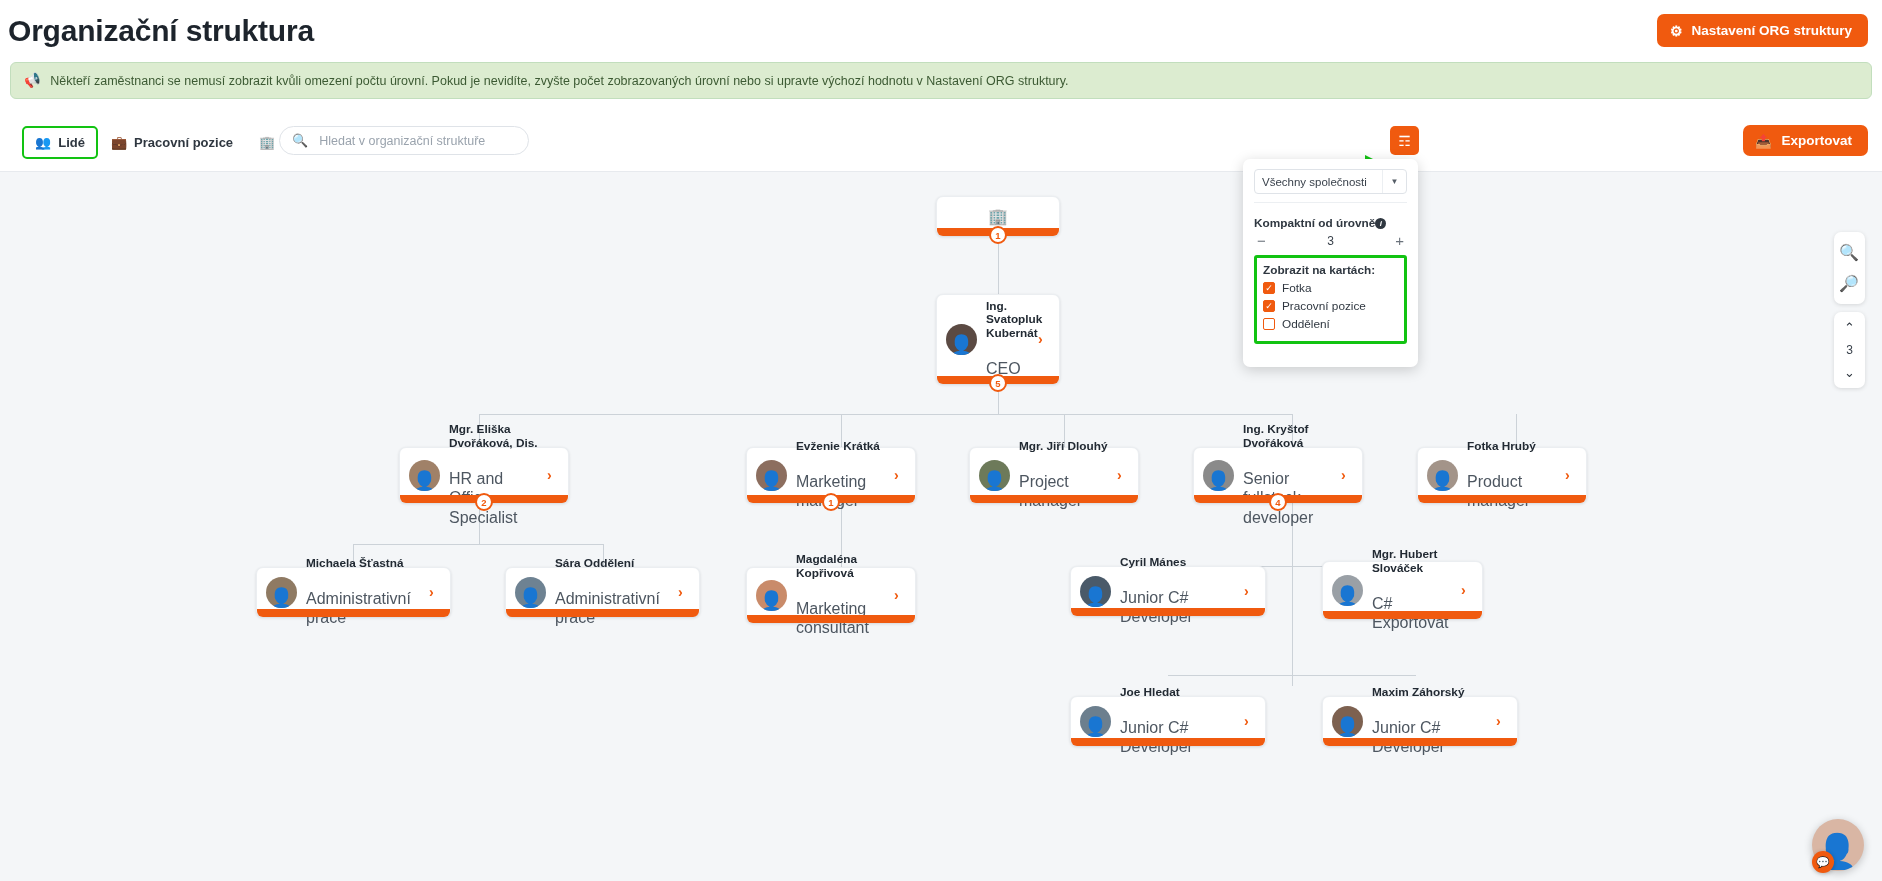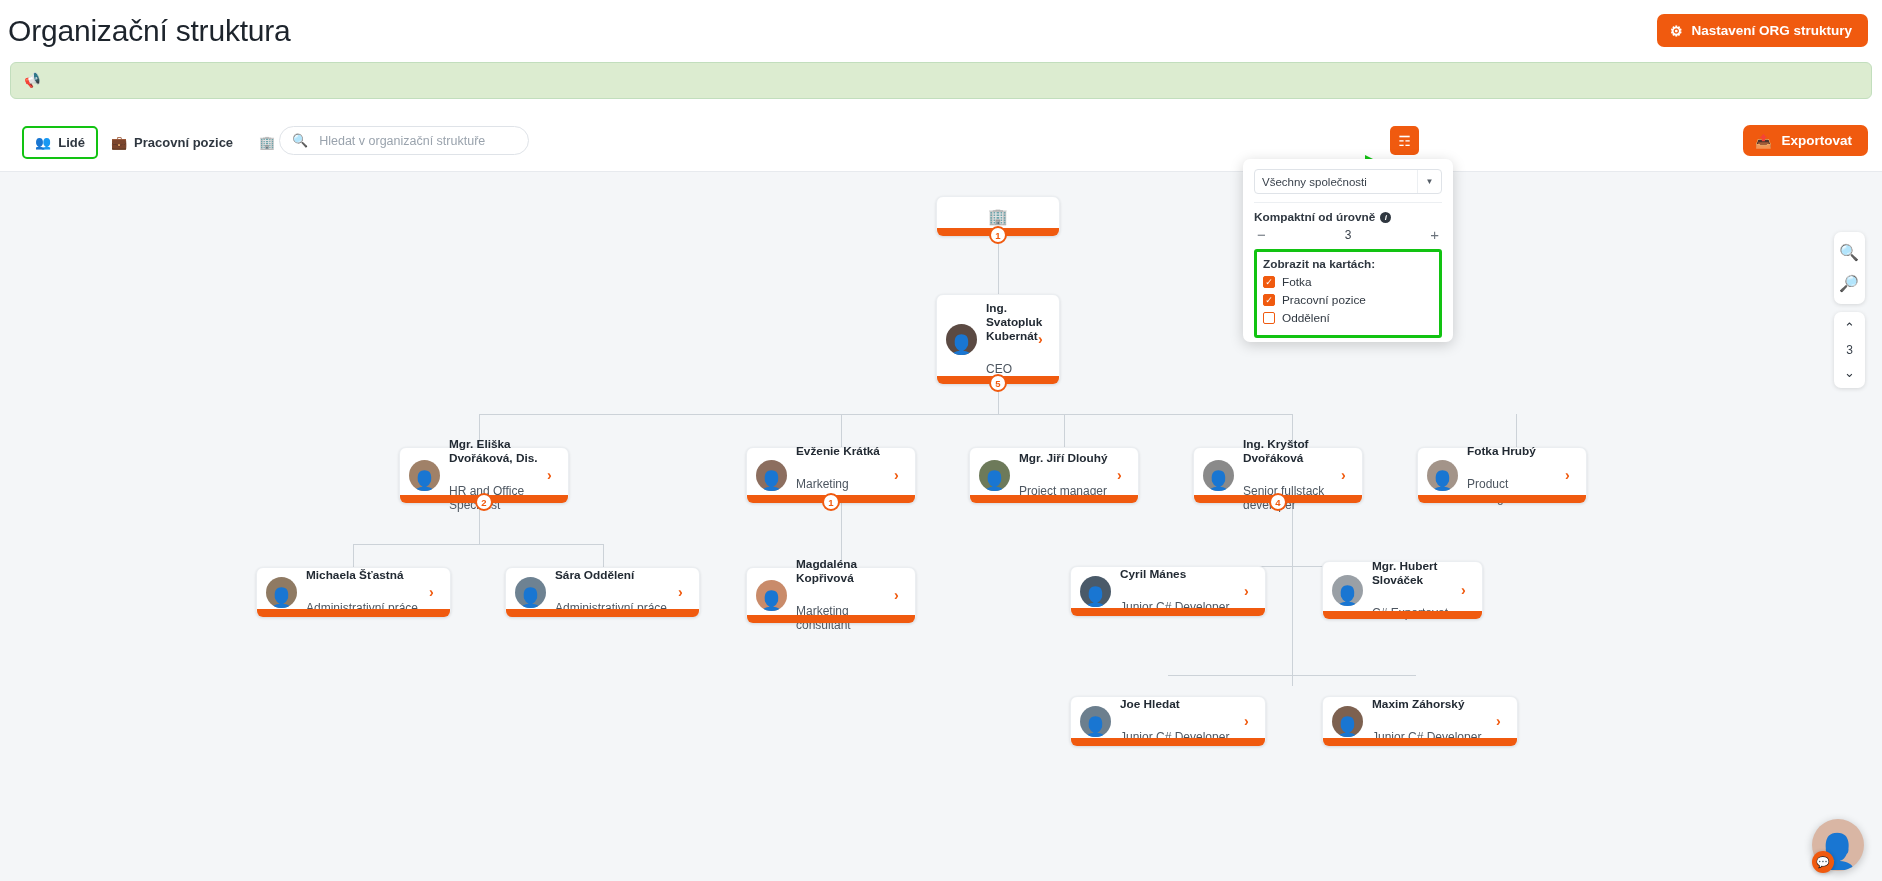--- a/index.html
+++ b/index.html
@@ -14,21 +14,21 @@
   }
   #app { position: relative; width: 1882px; height: 881px; }
 
   
   .page-header {
     position: absolute; top: 0; left: 0; width: 1882px; height: 62px;
     background: #ffffff;
   }
   .page-title {
     position: absolute; left: 8px; top: 14px;
-    font-size: 30px; font-weight: 400; color: #1d242c; letter-spacing: -0.2px;
+    font-size: 30px; font-weight: 700; color: #1d242c; letter-spacing: -0.2px;
   }
   .btn-settings {
     position: absolute; right: 14px; top: 14px;
     background: #f05a0f; color: #fff; border: none; border-radius: 7px;
     height: 33px; padding: 0 16px 0 13px;
     font-size: 13.5px; font-weight: 600; font-family: inherit;
     display: flex; align-items: center; gap: 9px; cursor: pointer;
     white-space: nowrap;
   }
   .btn-settings .gear { font-size: 14px; line-height: 1; }
@@ -90,39 +90,39 @@
   .btn-export {
     position: absolute; right: 14px; top: 125px;
     background: #f05a0f; color: #fff; border: none; border-radius: 7px;
     height: 31px; padding: 0 16px 0 13px; font-size: 13.5px; font-weight: 600;
     font-family: inherit; display: flex; align-items: center; gap: 9px; cursor: pointer;
     white-space: nowrap;
   }
 
   
   .settings-panel {
-    position: absolute; left: 1243px; top: 159px; width: 210px;
+    position: absolute; left: 1243px; top: 159px; width: 175px;
     background: #fff; border-radius: 7px;
-    box-shadow: 0 3px 14px rgba(0,0,0,0.18); padding: 10px 11px 4px 11px;
+    box-shadow: 0 3px 14px rgba(0,0,0,0.18); padding: 10px 11px 23px 11px;
     z-index: 40;
   }
   .company-select {
     width: 100%; height: 25px; border: 1px solid #dfe3e8; border-radius: 4px;
     background: #fff; display: flex; align-items: center; justify-content: space-between;
     font-size: 11.5px; color: #3a424c; padding-left: 7px; cursor: pointer;
   }
   .company-select .caret-box {
     width: 24px; height: 23px; border-left: 1px solid #eceff2;
     display: flex; align-items: center; justify-content: center;
     font-size: 8px; color: #555d66;
   }
   .panel-divider { height: 1px; background: #eceff2; margin: 8px 0 0 0; }
   .compact-label {
     font-size: 11.8px; font-weight: 700; color: #2f3740;
-    margin-top: 7px; display: flex; align-items: center; gap: 5px;
+    margin-top: 13px; display: flex; align-items: center; 
   }
   .info-dot {
     display: inline-flex; align-items: center; justify-content: center;
     width: 11px; height: 11px; border-radius: 50%; background: #2f3740;
     color: #fff; font-size: 8px; font-weight: 700; font-style: italic;
   }
   .stepper {
     display: flex; align-items: center; justify-content: space-between;
     margin-top: 3px; padding: 0 3px; font-size: 12px; color: #3a424c;
   }
@@ -182,21 +182,21 @@
   .avatar {
     width: 31px; height: 31px; border-radius: 50%; flex: 0 0 31px;
     background: #cfd5db; overflow: hidden; position: relative;
   }
   .avatar .fb {
     position: absolute; inset: 0; display: flex; align-items: flex-end; justify-content: center;
     font-size: 20px; color: #7d8893; line-height: 1;
   }
   .ninfo { flex: 1 1 auto; min-width: 0; }
   .nname { font-size: 11.8px; font-weight: 700; color: #222a33; line-height: 1.18; }
-  .npos { font-size: 12px; color: #4d5660; line-height: 1.2; margin-top: 18px; }
+  .npos { font-size: 16px; color: #4d5660; line-height: 1.2; margin-top: 18px; }
   .chev { flex: 0 0 12px; color: #f05a0f; font-size: 14px; font-weight: 700; }
   .node .bar {
     position: absolute; left: 0; bottom: -1px; width: 100%; height: 8px;
     background: #f05a0f; border-radius: 0 0 6px 6px;
   }
   .badge {
     position: absolute; left: 50%; transform: translateX(-50%);
     bottom: -9px; width: 18px; height: 18px; border-radius: 50%;
     background: #fff; border: 2px solid #f05a0f; color: #f05a0f;
     font-size: 9.5px; font-weight: 700;
@@ -233,20 +233,21 @@
   <div class="page-header">
     <div class="page-title">Organizační struktura</div>
     <button class="btn-settings">
       <span class="gear">⚙</span>
       <span>Nastavení ORG struktury</span>
     </button>
   </div>
 
   <div class="alert">
     <span class="megaphone">📢</span>
+    <span>Někteří zaměstnanci se nemusí zobrazit kvůli omezení počtu úrovní. Pokud je nevidíte, zvyšte počet zobrazovaných úrovní nebo si upravte výchozí hodnotu v Nastavení ORG struktury.</span>
   </div>
 
   <div class="toolbar">
     <div class="tabs">
       <div class="tab active">
         <span class="ti">👥</span>
         <span>Lidé</span>
       </div>
       <div class="tab">
         <span class="ti">💼</span>

